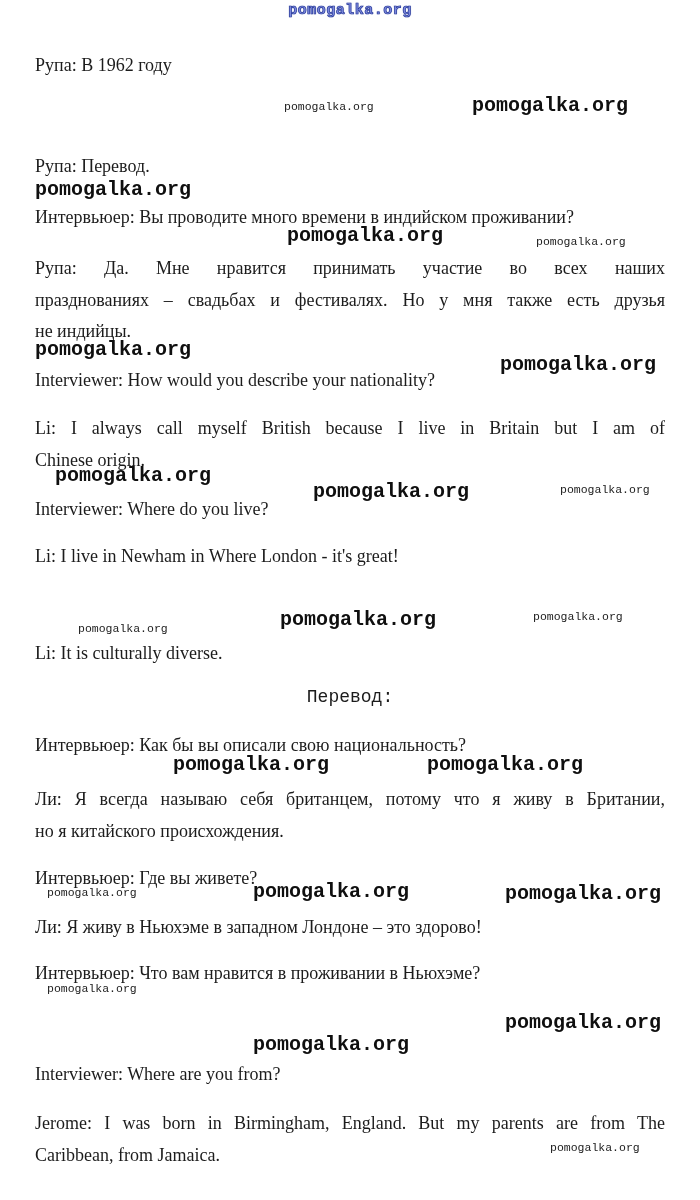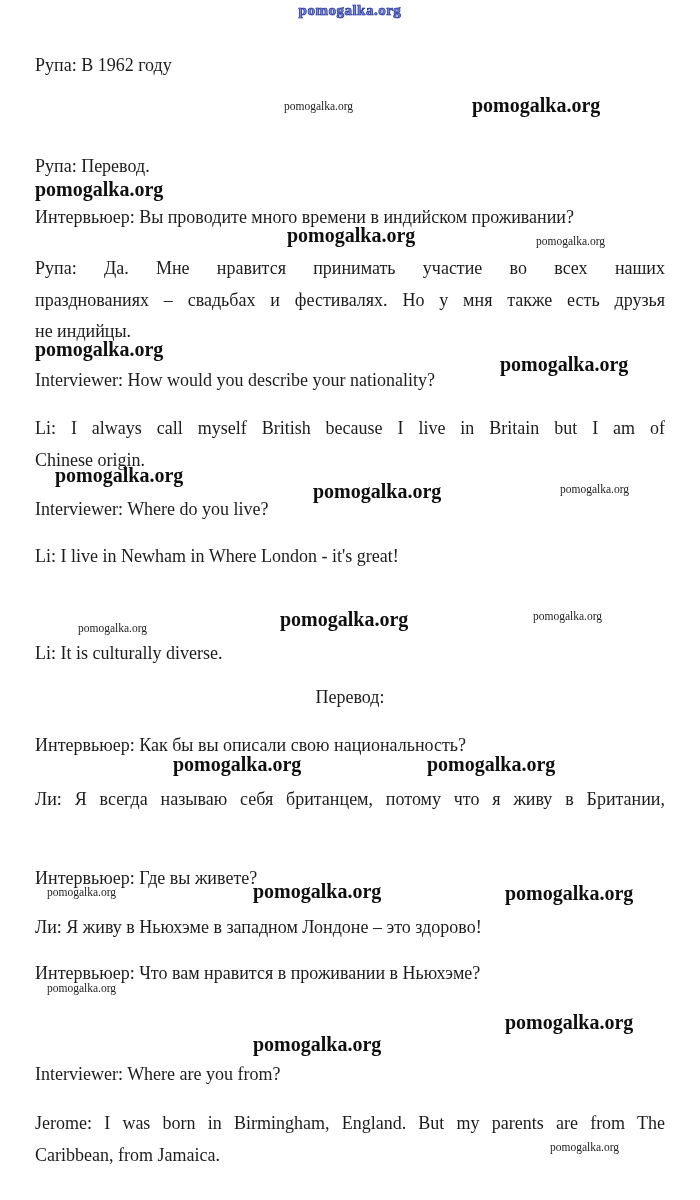--- a/index.html
+++ b/index.html
@@ -26,24 +26,25 @@
     font-size: 18px;
     line-height: 32px;
     color: #1c1c1c;
   }
   .line.justify {
     text-align: justify;
     text-align-last: justify;
   }
   .line.center {
     text-align: center;
+    font-family: Liberation Mono, monospace;
   }
   .wm {
     position: absolute;
-    font-family: Liberation Serif, serif;
+    font-family: Liberation Mono, monospace;
     color: #0f0f0f;
     white-space: nowrap;
   }
   .wm.lg {
     font-weight: 700;
     font-size: 20px;
   }
   .wm.sm {
     font-weight: 400;
     font-size: 11.5px;
@@ -76,20 +77,21 @@
   <div class="line" style="top:315px">не индийцы.</div>
   <div class="line" style="top:364px">Interviewer: How would you describe your nationality?</div>
   <div class="line justify" style="top:412px">Li: I always call myself British because I live in Britain but I am of</div>
   <div class="line" style="top:444px">Chinese origin.</div>
   <div class="line" style="top:493px">Interviewer: Where do you live?</div>
   <div class="line" style="top:540px">Li: I live in Newham in Where London - it's great!</div>
   <div class="line" style="top:637px">Li: It is culturally diverse.</div>
   <div class="line center" style="top:681px">Перевод:</div>
   <div class="line" style="top:729px">Интервьюер: Как бы вы описали свою национальность?</div>
   <div class="line justify" style="top:783px">Ли: Я всегда называю себя британцем, потому что я живу в Британии,</div>
+  <div class="line" style="top:815px">но я китайского происхождения.</div>
   <div class="line" style="top:862px">Интервьюер: Где вы живете?</div>
   <div class="line" style="top:911px">Ли: Я живу в Ньюхэме в западном Лондоне – это здорово!</div>
   <div class="line" style="top:957px">Интервьюер: Что вам нравится в проживании в Ньюхэме?</div>
   <div class="line" style="top:1058px">Interviewer: Where are you from?</div>
   <div class="line justify" style="top:1107px">Jerome: I was born in Birmingham, England. But my parents are from The</div>
   <div class="line" style="top:1139px">Caribbean, from Jamaica.</div>
 
   <span class="wm sm" style="left:284px; top:100px">pomogalka.org</span>
   <span class="wm lg" style="left:472px; top:94px">pomogalka.org</span>
   <span class="wm lg" style="left:35px;  top:178px">pomogalka.org</span>

